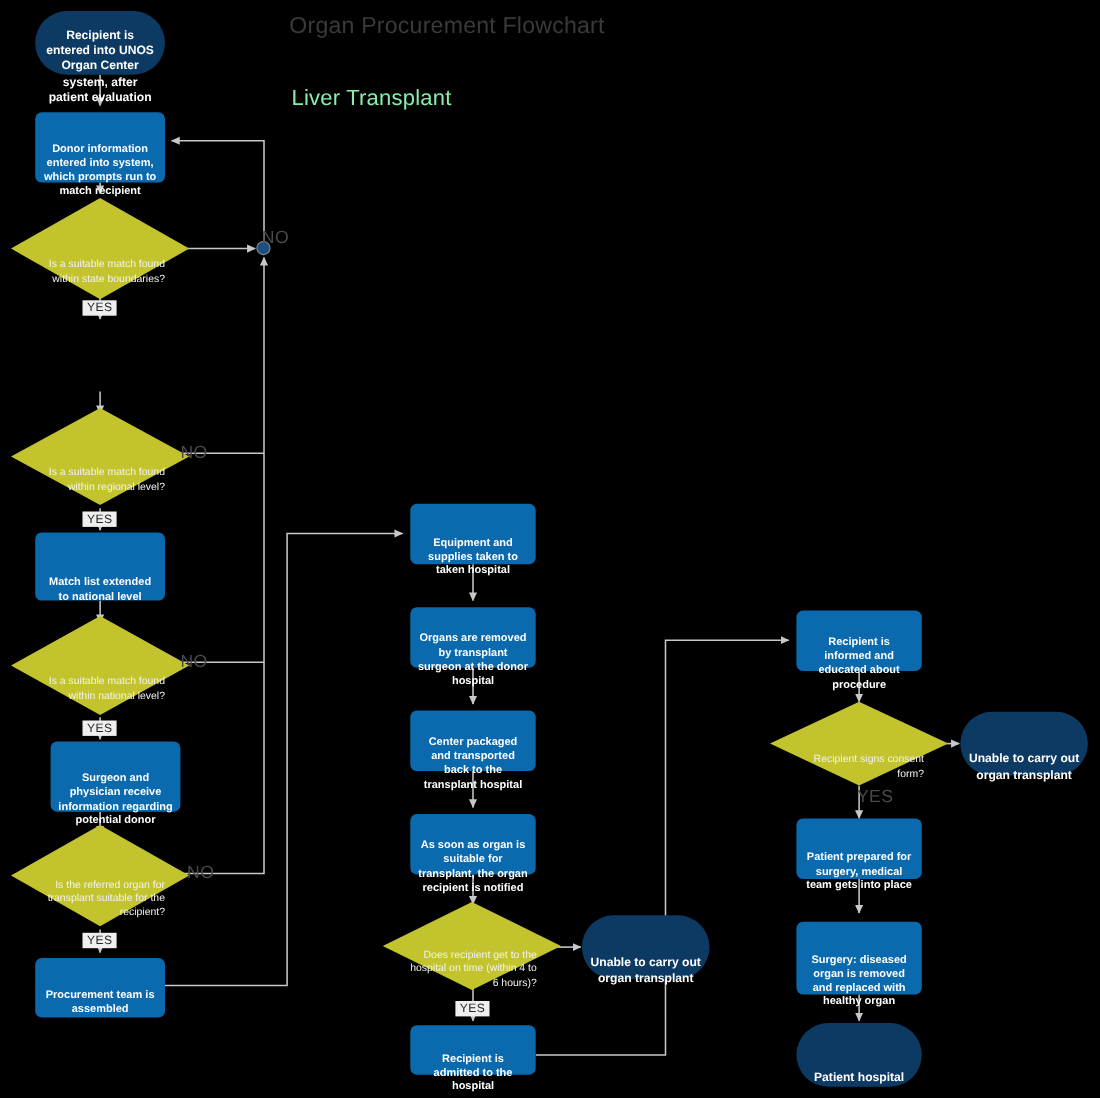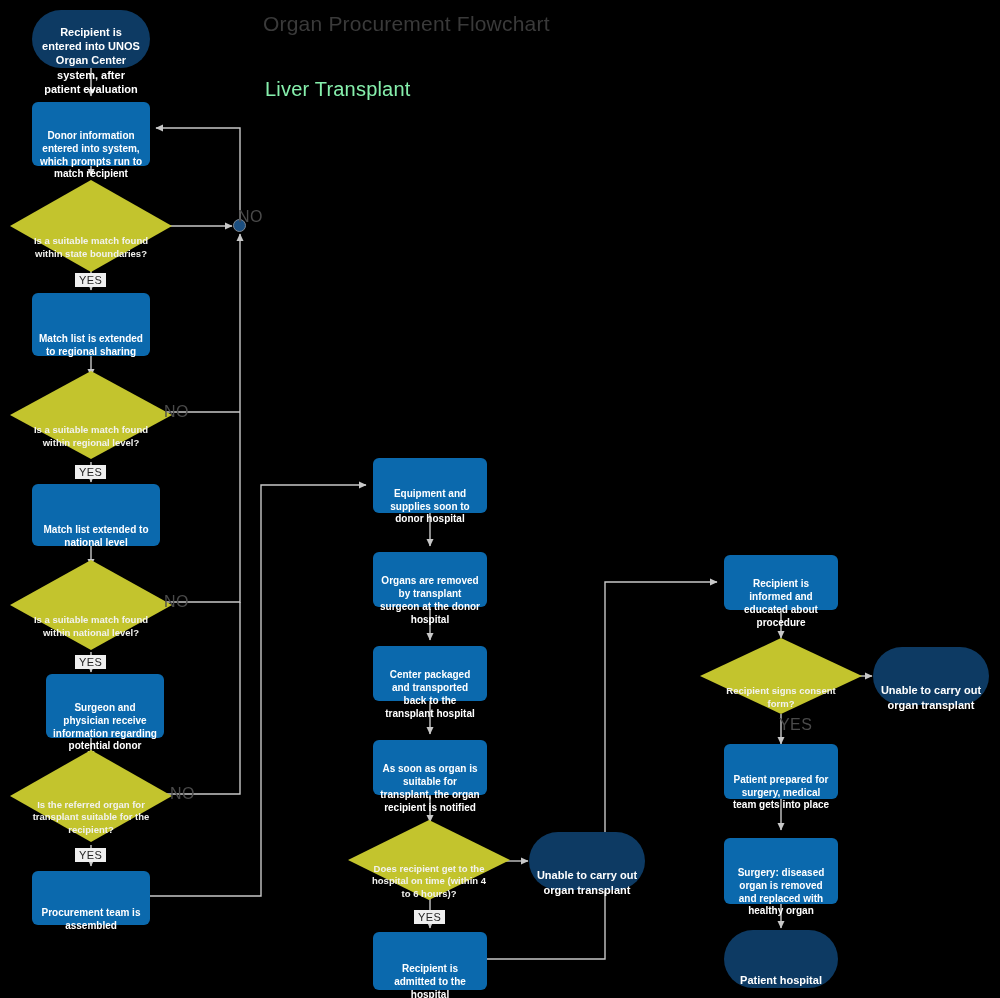--- a/index.html
+++ b/index.html
@@ -26,22 +26,23 @@
 
   .process{
     background:#0b69ad;color:#ffffff;border-radius:6px;
     font-size:10px;font-weight:bold;line-height:1.28;
   }
   .terminator{
     background:#0d3a63;color:#ffffff;border-radius:46px;
     font-size:11px;font-weight:bold;line-height:1.28;
   }
   .decision{
-    color:#f2f2ef;font-size:9.5px;font-weight:bold;line-height:1.3;
+    color:#f2f2ef;font-size:9.5px;font-weight:normal;line-height:1.3;
     background:transparent;
+    text-align:right;
   }
   .decision .dia{
     position:absolute;left:0;top:0;width:100%;height:100%;
     background:#c3c42d;
     clip-path:polygon(50% 0%,100% 50%,50% 100%,0% 50%);
     z-index:0;
   }
   .decision .lbl{position:relative;z-index:1;padding:0 22px;}
 
   .edge-label-yes{
@@ -128,32 +129,29 @@
     <span class="lbl">Donor information entered into system, which prompts run to match recipient</span>
   </div>
 
   <div class="node decision" style="left:10px;top:180px;width:162px;height:92px;">
     <span class="dia"></span>
     <span class="lbl">Is a suitable match found within state boundaries?</span>
   </div>
   <div class="edge-label-yes" style="left:75px;top:273px;">YES</div>
   <div class="edge-label-no" style="left:238px;top:208px;">NO</div>
 
-  <div class="node process" style="left:32px;top:293px;width:118px;height:63px;">
-    <span class="lbl">Match list is extended to regional sharing</span>
-  </div>
 
   <div class="node decision" style="left:10px;top:371px;width:162px;height:88px;">
     <span class="dia"></span>
     <span class="lbl">Is a suitable match found within regional level?</span>
   </div>
   <div class="edge-label-yes" style="left:75px;top:465px;">YES</div>
   <div class="edge-label-no" style="left:164px;top:403px;">NO</div>
 
-  <div class="node process" style="left:32px;top:484px;width:128px;height:62px;">
+  <div class="node process" style="left:32px;top:484px;width:118px;height:62px;">
     <span class="lbl">Match list extended to national level</span>
   </div>
 
   <div class="node decision" style="left:10px;top:560px;width:162px;height:90px;">
     <span class="dia"></span>
     <span class="lbl">Is a suitable match found within national level?</span>
   </div>
   <div class="edge-label-yes" style="left:75px;top:655px;">YES</div>
   <div class="edge-label-no" style="left:164px;top:593px;">NO</div>
 
@@ -161,26 +159,26 @@
     <span class="lbl">Surgeon and physician receive information regarding potential donor</span>
   </div>
 
   <div class="node decision" style="left:10px;top:750px;width:162px;height:92px;">
     <span class="dia"></span>
     <span class="lbl">Is the referred organ for transplant suitable for the recipient?</span>
   </div>
   <div class="edge-label-yes" style="left:75px;top:848px;">YES</div>
   <div class="edge-label-no" style="left:170px;top:785px;">NO</div>
 
-  <div class="node process" style="left:32px;top:871px;width:118px;height:54px;">
+  <div class="node process" style="left:32px;top:871px;width:118px;height:54px;align-items:flex-end;">
     <span class="lbl">Procurement team is assembled</span>
   </div>
 
   <div class="node process" style="left:373px;top:458px;width:114px;height:55px;">
-    <span class="lbl">Equipment and supplies soon to donor hospital</span>
+    <span class="lbl">Equipment and supplies taken to taken hospital</span>
   </div>
 
   <div class="node process" style="left:373px;top:552px;width:114px;height:55px;">
     <span class="lbl">Organs are removed by transplant surgeon at the donor hospital</span>
   </div>
 
   <div class="node process" style="left:373px;top:646px;width:114px;height:55px;">
     <span class="lbl">Center packaged and transported back to the transplant hospital</span>
   </div>
 
@@ -191,21 +189,21 @@
   <div class="node decision" style="left:348px;top:820px;width:162px;height:80px;">
     <span class="dia"></span>
     <span class="lbl">Does recipient get to the hospital on time (within 4 to 6 hours)?</span>
   </div>
   <div class="edge-label-yes" style="left:414px;top:910px;">YES</div>
 
   <div class="node terminator" style="left:529px;top:832px;width:116px;height:58px;">
     <span class="lbl">Unable to carry out organ transplant</span>
   </div>
 
-  <div class="node process" style="left:373px;top:932px;width:114px;height:58px;">
+  <div class="node process" style="left:373px;top:932px;width:114px;height:45px;">
     <span class="lbl">Recipient is admitted to the hospital</span>
   </div>
 
   <div class="node process" style="left:724px;top:555px;width:114px;height:55px;">
     <span class="lbl">Recipient is informed and educated about procedure</span>
   </div>
 
   <div class="node decision" style="left:700px;top:638px;width:162px;height:76px;">
     <span class="dia"></span>
     <span class="lbl">Recipient signs consent form?</span>

